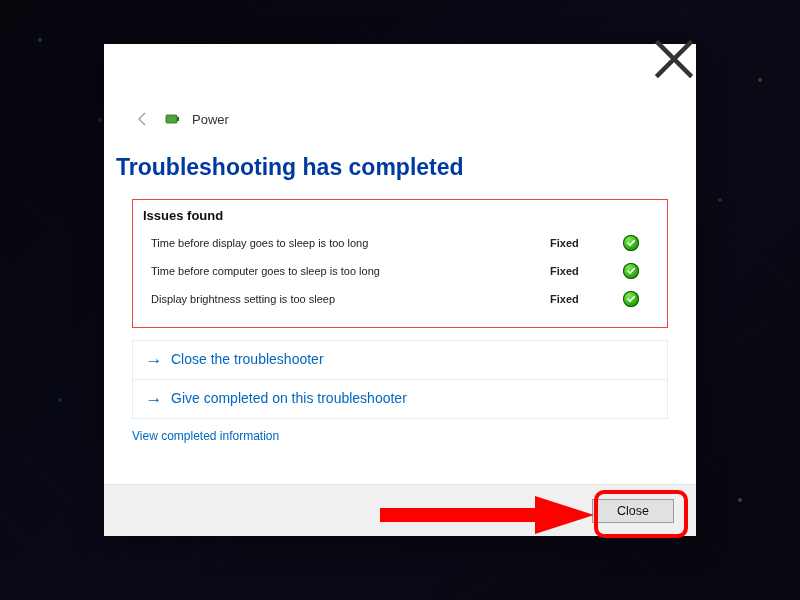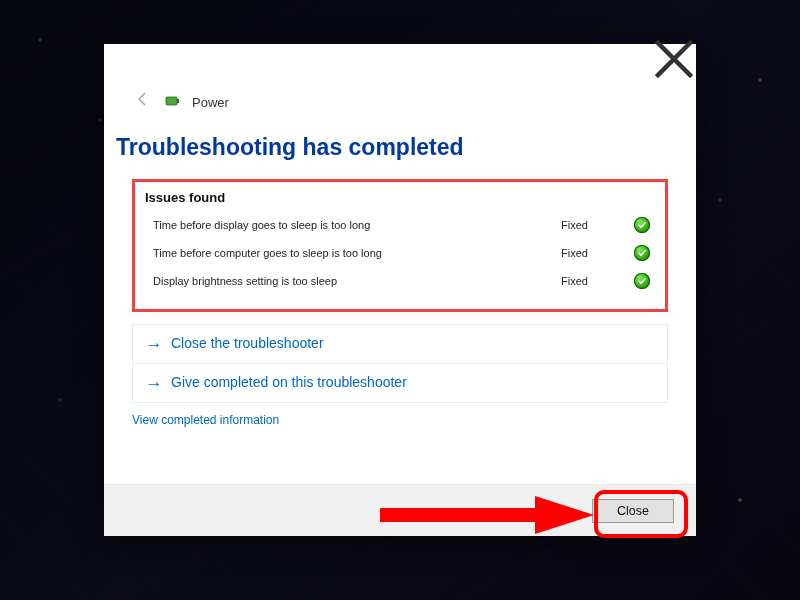--- a/index.html
+++ b/index.html
@@ -47,23 +47,23 @@
     .dialog-close {
       position: absolute;
       top: 0; right: 0;
       width: 44px; height: 30px;
       display: flex; align-items: center; justify-content: center;
       font-size: 14px; color: #333;
       cursor: pointer;
     }
     .header {
       display: flex;
-      align-items: flex-end;
+      align-items: center;
       gap: 10px;
-      padding: 44px 28px 0 28px;
+      padding: 64px 28px 0 28px;
     }
     .back-arrow {
       width: 22px; height: 22px;
       display: flex; align-items: center; justify-content: center;
       color: #888;
     }
     .back-arrow svg { width: 16px; height: 16px; }
     .category-icon {
       width: 18px; height: 18px;
       display: inline-flex; align-items: center; justify-content: center;
@@ -73,38 +73,38 @@
       color: #333;
     }
     .main-title {
       padding: 24px 28px 12px 12px;
       font-size: 23px;
       font-weight: 700;
       color: #003a9e;
     }
     .issues-box {
       margin: 6px 28px 0 28px;
-      border: 3px solid #ef4444;
-      padding: 6px 0 14px 0;
+      border: 1px solid #ef4444;
+      padding: 6px 13px 14px 0;
     }
     .issues-header {
       font-weight: 700;
       font-size: 13px;
       color: #111;
       padding: 2px 10px 6px 10px;
     }
     .issue-row {
       display: flex;
       align-items: center;
       padding: 6px 12px 6px 18px;
       font-size: 11px;
       color: #222;
     }
     .issue-desc { flex: 1 1 auto; }
-    .issue-status { width: 70px; text-align: left; color: #222; }
+    .issue-status { width: 70px; text-align: left; color: #222; font-weight: bold; }
     .issue-tick {
       width: 22px; display: flex; justify-content: center;
     }
     .tick {
       width: 16px; height: 16px; border-radius: 50%;
       background: radial-gradient(circle at 35% 30%, #7ced5c 0%, #2fa80d 60%, #107000 100%);
       display: flex; align-items: center; justify-content: center;
       box-shadow: 0 0 0 1px #0a5a00 inset;
     }
     .tick svg { width: 10px; height: 10px; }

